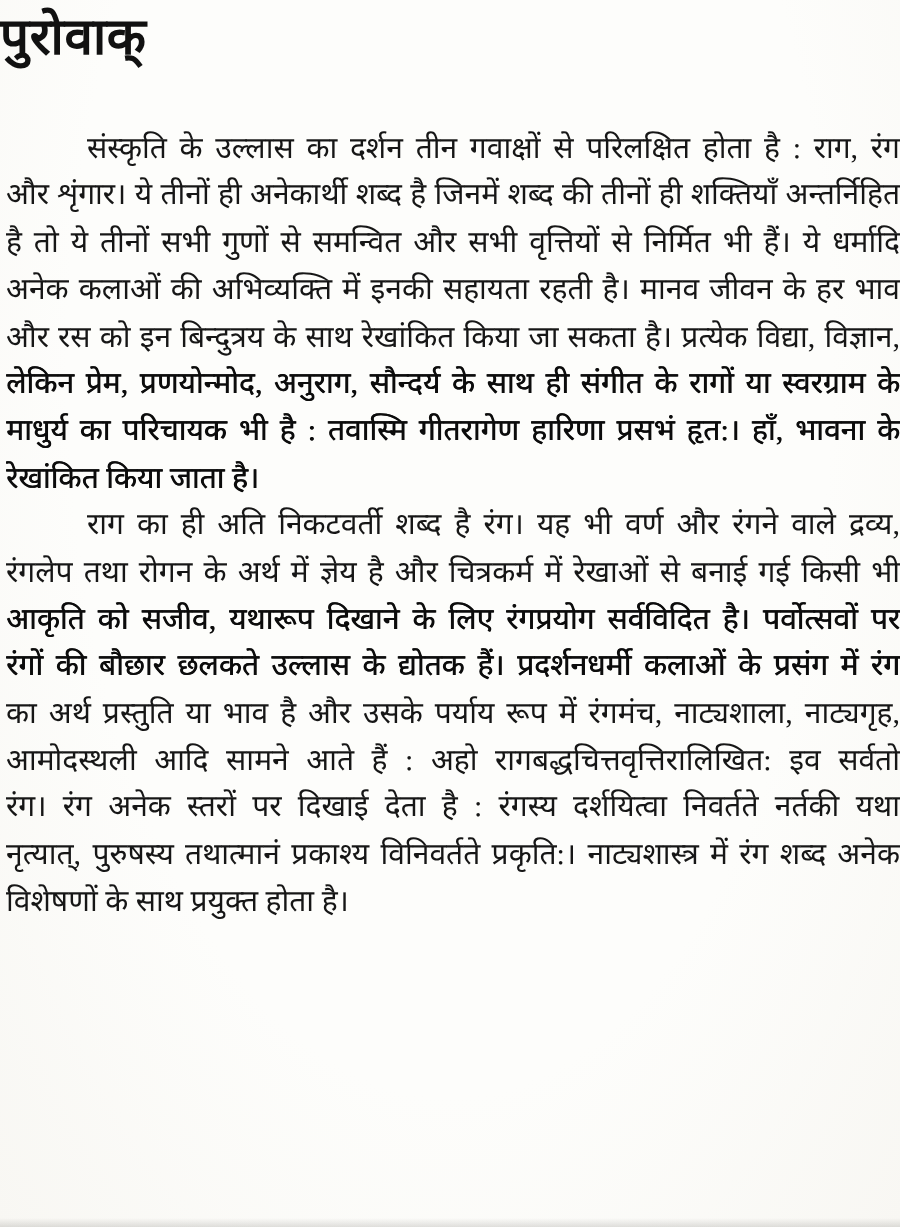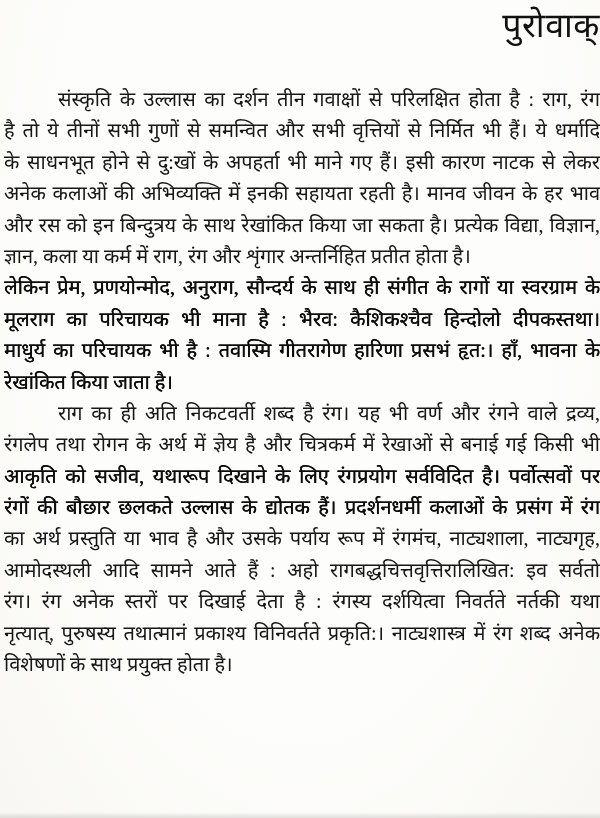--- a/index.html
+++ b/index.html
@@ -25,24 +25,24 @@
     height: 6px;
     background: linear-gradient(to bottom, rgba(0,0,0,0), rgba(90,88,84,0.18));
     pointer-events: none;
   }
   .title {
     position: absolute;
     top: 2px;
     left: 0;
     width: 100%;
     margin: 0;
-    text-align: right;
+    text-align: left;
     font-size: 34px;
     line-height: 48px;
-    font-weight: 400;
+    font-weight: 700;
     color: #111;
     letter-spacing: 0.5px;
   }
   .body-text {
     position: absolute;
     top: 84px;
     left: 4px;
     width: 596px;
   }
   .line {
@@ -68,28 +68,26 @@
 </head>
 <body>
 
 <div class="page">
 
   <h1 class="title">पुरोवाक्</h1>
 
   <div class="body-text">
 
     <div class="line indent">संस्कृति के उल्लास का दर्शन तीन गवाक्षों से परिलक्षित होता है : राग, रंग</div>
+    <div class="line">और शृंगार। ये तीनों ही अनेकार्थी शब्द है जिनमें शब्द की तीनों ही शक्तियाँ अन्तर्निहित</div>
     <div class="line">है तो ये तीनों सभी गुणों से समन्वित और सभी वृत्तियों से निर्मित भी हैं। ये धर्मादि</div>
-    <div class="line">के साधनभूत होने से दु:खों के अपहर्ता भी माने गए हैं। इसी कारण नाटक से लेकर</div>
     <div class="line">अनेक कलाओं की अभिव्यक्ति में इनकी सहायता रहती है। मानव जीवन के हर भाव</div>
     <div class="line">और रस को इन बिन्दुत्रय के साथ रेखांकित किया जा सकता है। प्रत्येक विद्या, विज्ञान,</div>
-    <div class="line para-end">ज्ञान, कला या कर्म में राग, रंग और शृंगार अन्तर्निहित प्रतीत होता है।</div>
 
     <div class="line dark">लेकिन प्रेम, प्रणयोन्मोद, अनुराग, सौन्दर्य के साथ ही संगीत के रागों या स्वरग्राम के</div>
-    <div class="line dark">मूलराग का परिचायक भी माना है : भैरव: कैशिकश्चैव हिन्दोलो दीपकस्तथा।</div>
     <div class="line dark">माधुर्य का परिचायक भी है : तवास्मि गीतरागेण हारिणा प्रसभं हृत:। हाँ, भावना के</div>
     <div class="line dark para-end">रेखांकित किया जाता है।</div>
 
     <div class="line indent">राग का ही अति निकटवर्ती शब्द है रंग। यह भी वर्ण और रंगने वाले द्रव्य,</div>
     <div class="line">रंगलेप तथा रोगन के अर्थ में ज्ञेय है और चित्रकर्म में रेखाओं से बनाई गई किसी भी</div>
     <div class="line dark">आकृति को सजीव, यथारूप दिखाने के लिए रंगप्रयोग सर्वविदित है। पर्वोत्सवों पर</div>
     <div class="line dark">रंगों की बौछार छलकते उल्लास के द्योतक हैं। प्रदर्शनधर्मी कलाओं के प्रसंग में रंग</div>
     <div class="line">का अर्थ प्रस्तुति या भाव है और उसके पर्याय रूप में रंगमंच, नाट्यशाला, नाट्यगृह,</div>
     <div class="line">आमोदस्थली आदि सामने आते हैं : अहो रागबद्धचित्तवृत्तिरालिखित: इव सर्वतो</div>
     <div class="line">रंग। रंग अनेक स्तरों पर दिखाई देता है : रंगस्य दर्शयित्वा निवर्तते नर्तकी यथा</div>

